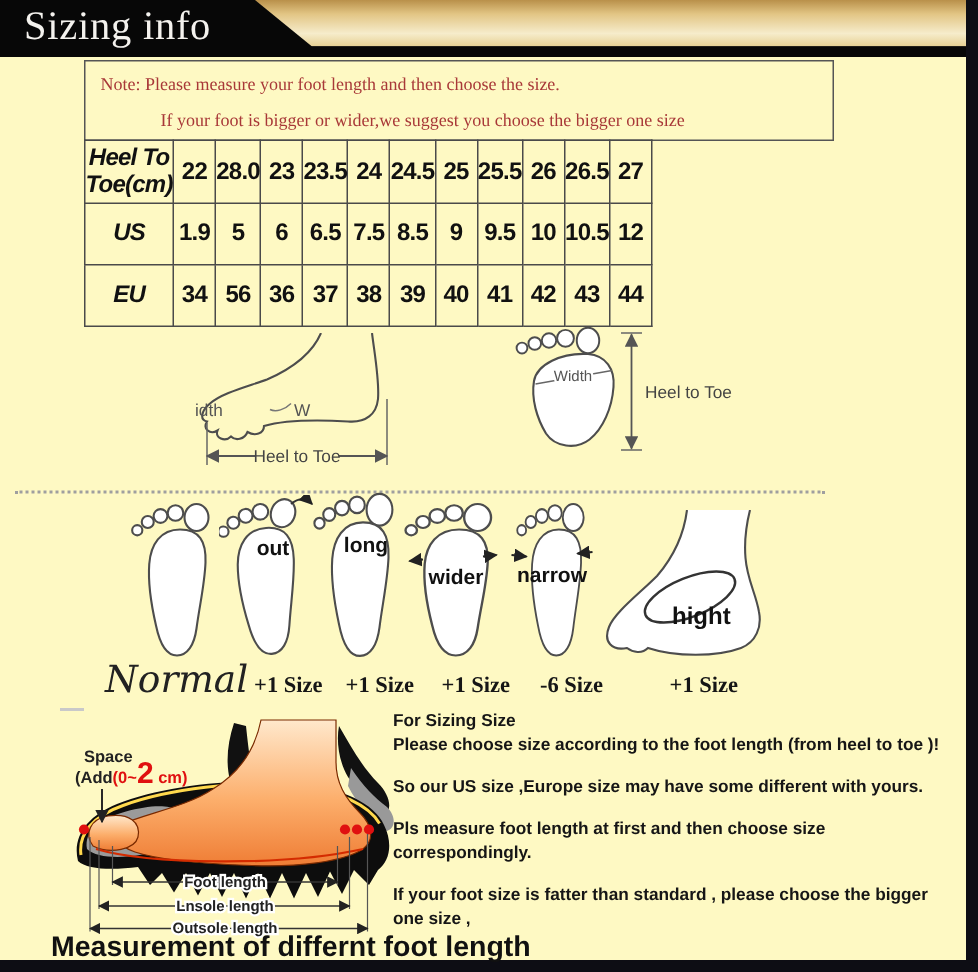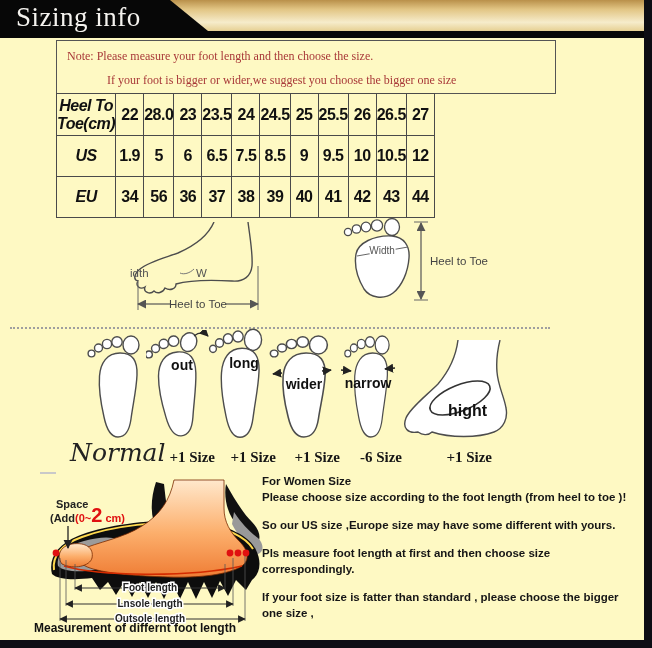--- a/index.html
+++ b/index.html
@@ -46,21 +46,21 @@
   .small-dash{position:absolute;left:40px;top:472px;width:16px;height:2px;background:#c9c9c9;}
   
   .ft-label{position:absolute;top:449px;width:66px;text-align:right;
         font-family:"Liberation Serif",serif;font-weight:700;font-size:15px;color:#161616;}
   .ft-normal{position:absolute;left:70px;top:438px;width:90px;text-align:center;
         font-family:"DejaVu Serif",serif;font-style:italic;font-size:25px;font-weight:500;color:#222;}
   
   .info-text{position:absolute;left:262px;top:473px;width:378px;color:#161616;
         font-size:11.5px;font-weight:700;line-height:16px;}
   .info-text p{margin-bottom:12px;}
-  .caption{position:absolute;left:34px;top:621px;font-size:12px;font-weight:700;color:#111;
+  .caption{position:absolute;left:34px;top:621px;font-size:19px;font-weight:700;color:#111;
         letter-spacing:0;}
 </style>
 </head>
 <body>
 
 <div class="page">
 
   <svg width="0" height="0" style="position:absolute" aria-hidden="true">
     <defs>
       <marker id="arrG" viewBox="0 0 10 10" refX="9" refY="5" markerWidth="7.5" markerHeight="7.5" orient="auto-start-reverse">
@@ -285,21 +285,21 @@
       <line x1="28" y1="126" x2="195" y2="126" marker-start="url(#arrD)" marker-end="url(#arrD)"></line>
       <line x1="22" y1="141" x2="207" y2="141" marker-start="url(#arrD)" marker-end="url(#arrD)"></line>
     </g>
     <text x="112" y="113" text-anchor="middle" font-size="10" font-weight="bold" fill="#222" class="halo">Foot length</text>
     <text x="112" y="129" text-anchor="middle" font-size="10" font-weight="bold" fill="#222" class="halo">Lnsole length</text>
     <text x="112" y="144" text-anchor="middle" font-size="10" font-weight="bold" fill="#222" class="halo">Outsole length</text>
   </svg>
 
   <div class="info-text">
     <p>
-      <span style="display:block">For Women Size</span>
+      <span style="display:block">For Sizing Size</span>
       <span style="display:block">Please choose size according to the foot length (from heel to toe )!</span>
     </p>
     <p>
       <span style="display:block">So our US size ,Europe size may have some different with yours.</span>
     </p>
     <p>
       <span style="display:block">Pls measure foot length at first and then choose size correspondingly.</span>
     </p>
     <p>
       <span style="display:block">If your foot size is fatter than standard , please choose the bigger one size ,</span>

